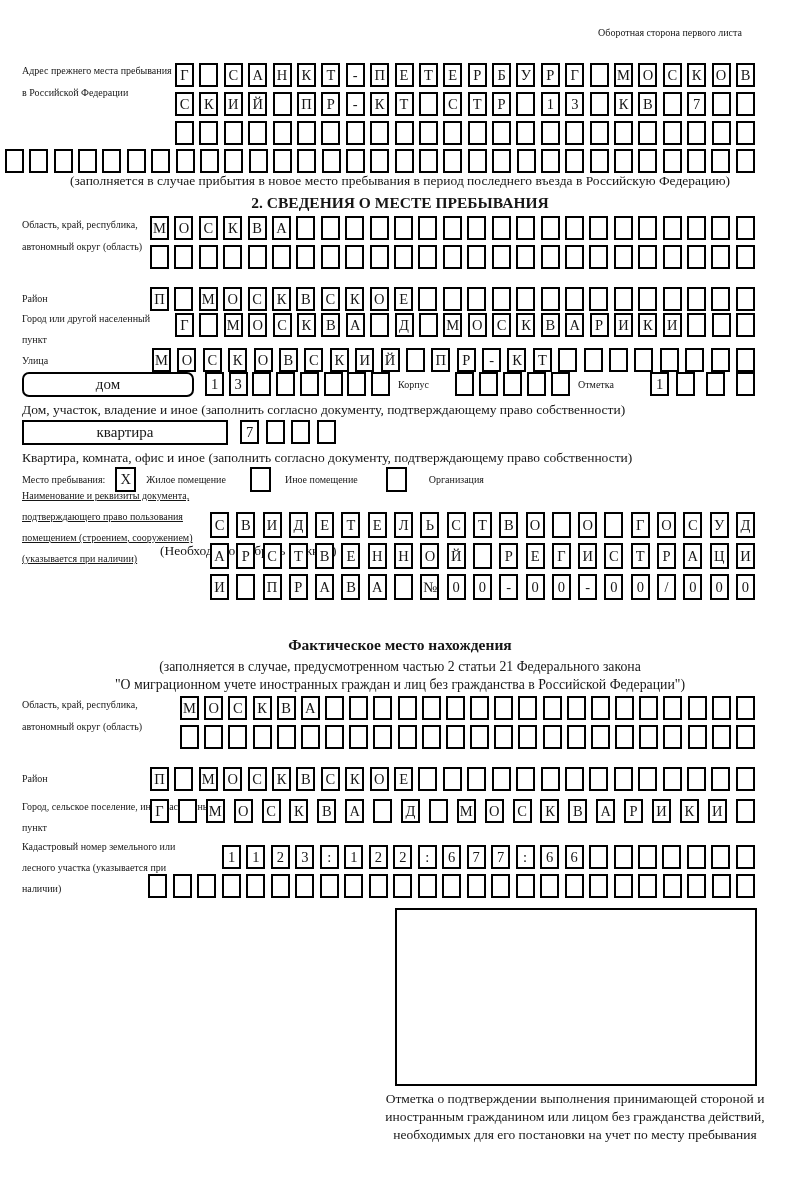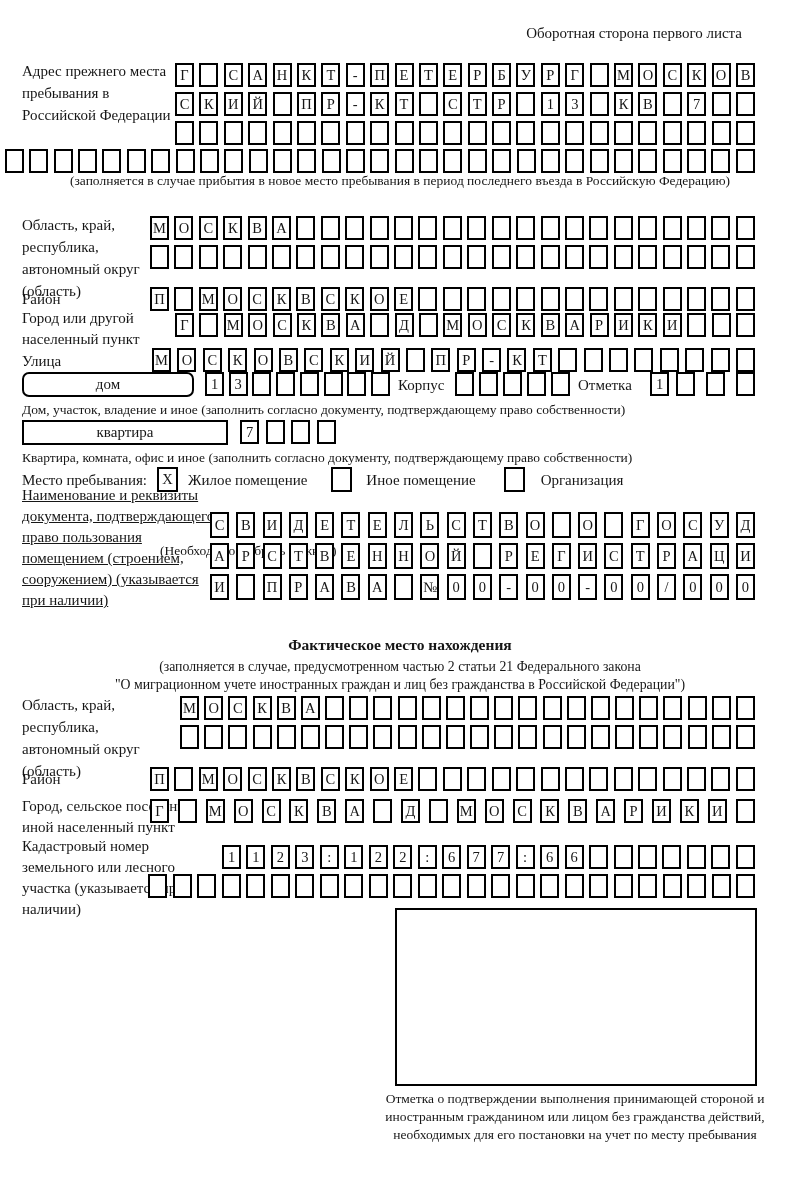--- a/index.html
+++ b/index.html
@@ -2,21 +2,21 @@
 <html><head>
 <meta charset="utf-8">
 <style>
   html,body{margin:0;padding:0;background:#e9e9e9;}
   .page{
     position:relative;width:800px;height:1180px;background:#ffffff;
     font-family:"Liberation Serif","DejaVu Serif",serif;color:#161616;
     margin:0 auto;overflow:hidden;
   }
   .abs{position:absolute;}
-  .lbl{font-size:15px;line-height:22px;}
+  .lbl{font-size:10px;line-height:22px;}
   .cap{font-size:13.5px;line-height:17px;}
   .title{font-size:15.5px;font-weight:bold;}
   .center{text-align:center;width:100%;left:0;}
   .brow{position:absolute;display:flex;justify-content:space-between;}
   .cbox{
     box-sizing:border-box;flex:none;width:19px;height:24px;border:2px solid #000;
     display:flex;align-items:center;justify-content:center;
     font-size:14.5px;line-height:1;background:#fff;
   }
   .tall .cbox{height:26px;}
@@ -145,20 +145,21 @@
       <div class="cbox"></div>
       <div class="cbox"></div>
       <div class="cbox"></div>
       <div class="cbox"></div>
       <div class="cbox"></div>
       <div class="cbox"></div>
       <div class="cbox"></div>
     </div>
   <div class="abs cap center" style="top:172px;">(заполняется в случае прибытия в новое место пребывания в период последнего въезда в Российскую Федерацию)</div>
 
+  <div class="abs title center" style="top:194px;">2. СВЕДЕНИЯ О МЕСТЕ ПРЕБЫВАНИЯ</div>
 
   <div class="abs lbl" style="top:214px;left:22px;width:130px;">Область, край, республика, автономный округ (область)</div>
   <div class="brow" style="top:216px;left:150px;width:605px;">
       <div class="cbox">М</div>
       <div class="cbox">О</div>
       <div class="cbox">С</div>
       <div class="cbox">К</div>
       <div class="cbox">В</div>
       <div class="cbox">А</div>
       <div class="cbox"></div>
@@ -333,21 +334,21 @@
     </div>
   <div class="abs cap" style="top:449px;left:22px;width:720px;">Квартира, комната, офис и иное (заполнить согласно документу, подтверждающему право собственности)</div>
 
   <div class="abs mrow" style="top:467px;left:22px;">
     <span class="lbl">Место пребывания:</span>
     <span class="optbox" style="margin-left:10px;">X</span>
     <span class="lbl" style="margin-left:10px;">Жилое помещение</span>
     <span class="optbox" style="margin-left:24px;"></span>
     <span class="lbl" style="margin-left:14px;">Иное помещение</span>
     <span class="optbox" style="margin-left:28px;"></span>
-    <span class="lbl" style="margin-left:16px;">Организация</span>
+    <span class="lbl" style="margin-left:22px;">Организация</span>
   </div>
   <div class="abs cap" style="top:494px;left:160px;margin-top:48px;">(Необходимо выбрать нужное)</div>
 
   <div class="abs lbl" style="top:485px;left:22px;width:195px;line-height:21px;text-decoration:underline;">Наименование и реквизиты документа, подтверждающего право пользования помещением (строением, сооружением) (указывается при наличии)</div>
   <div class="brow tall" style="top:512px;left:210px;width:545px;">
       <div class="cbox">С</div>
       <div class="cbox">В</div>
       <div class="cbox">И</div>
       <div class="cbox">Д</div>
       <div class="cbox">Е</div>

